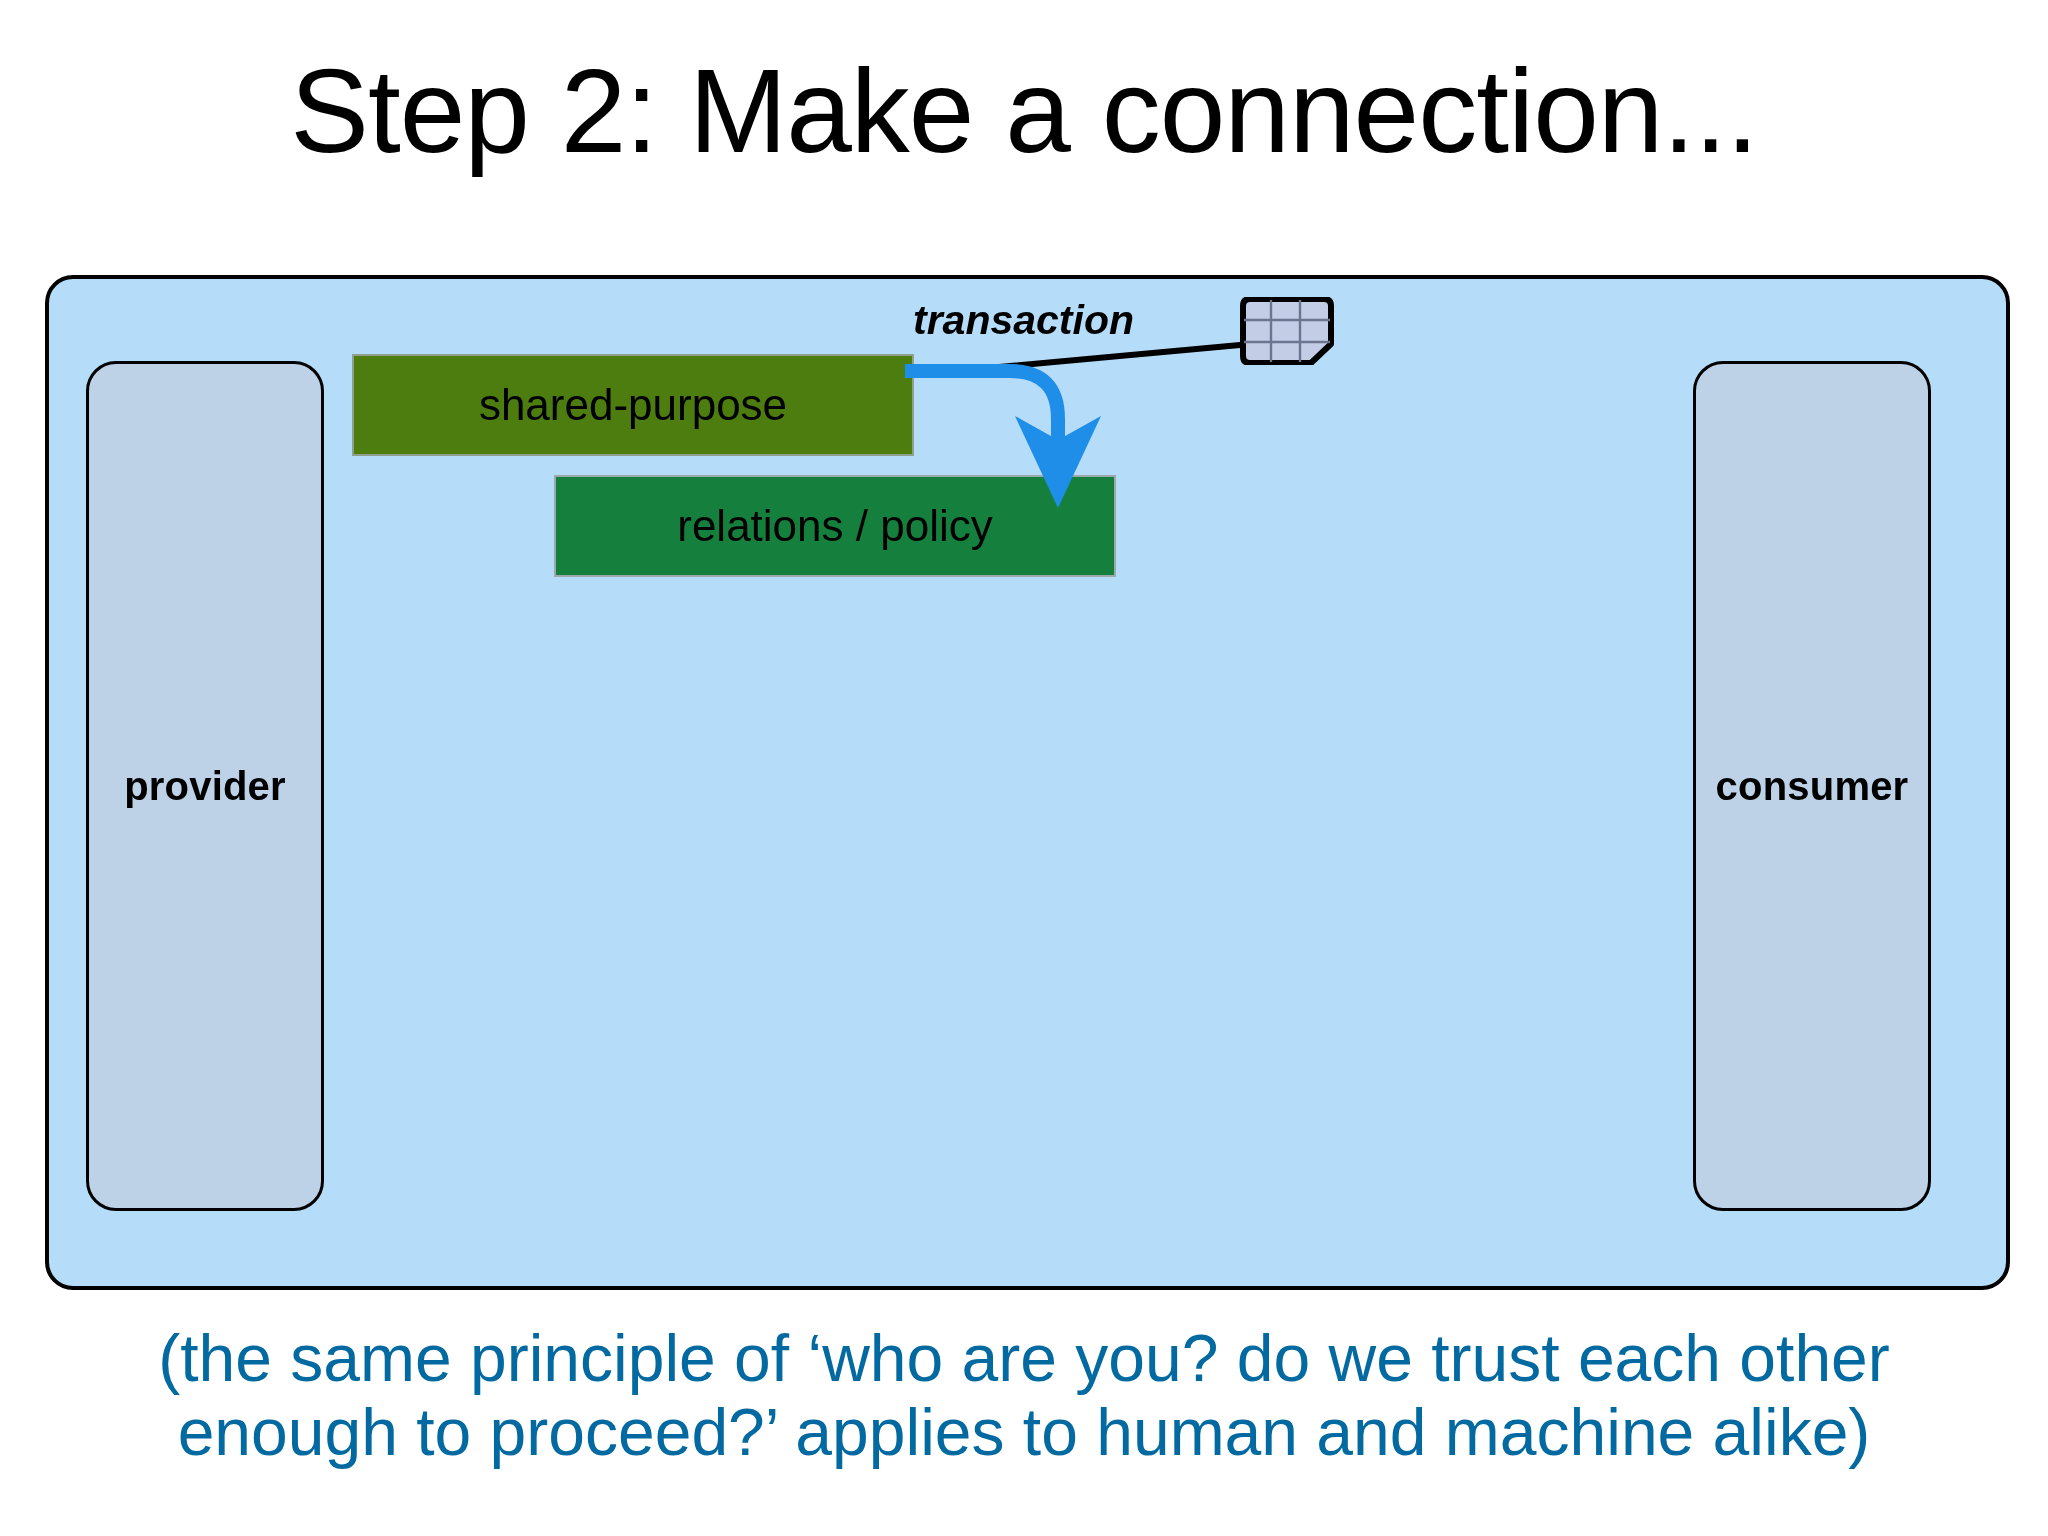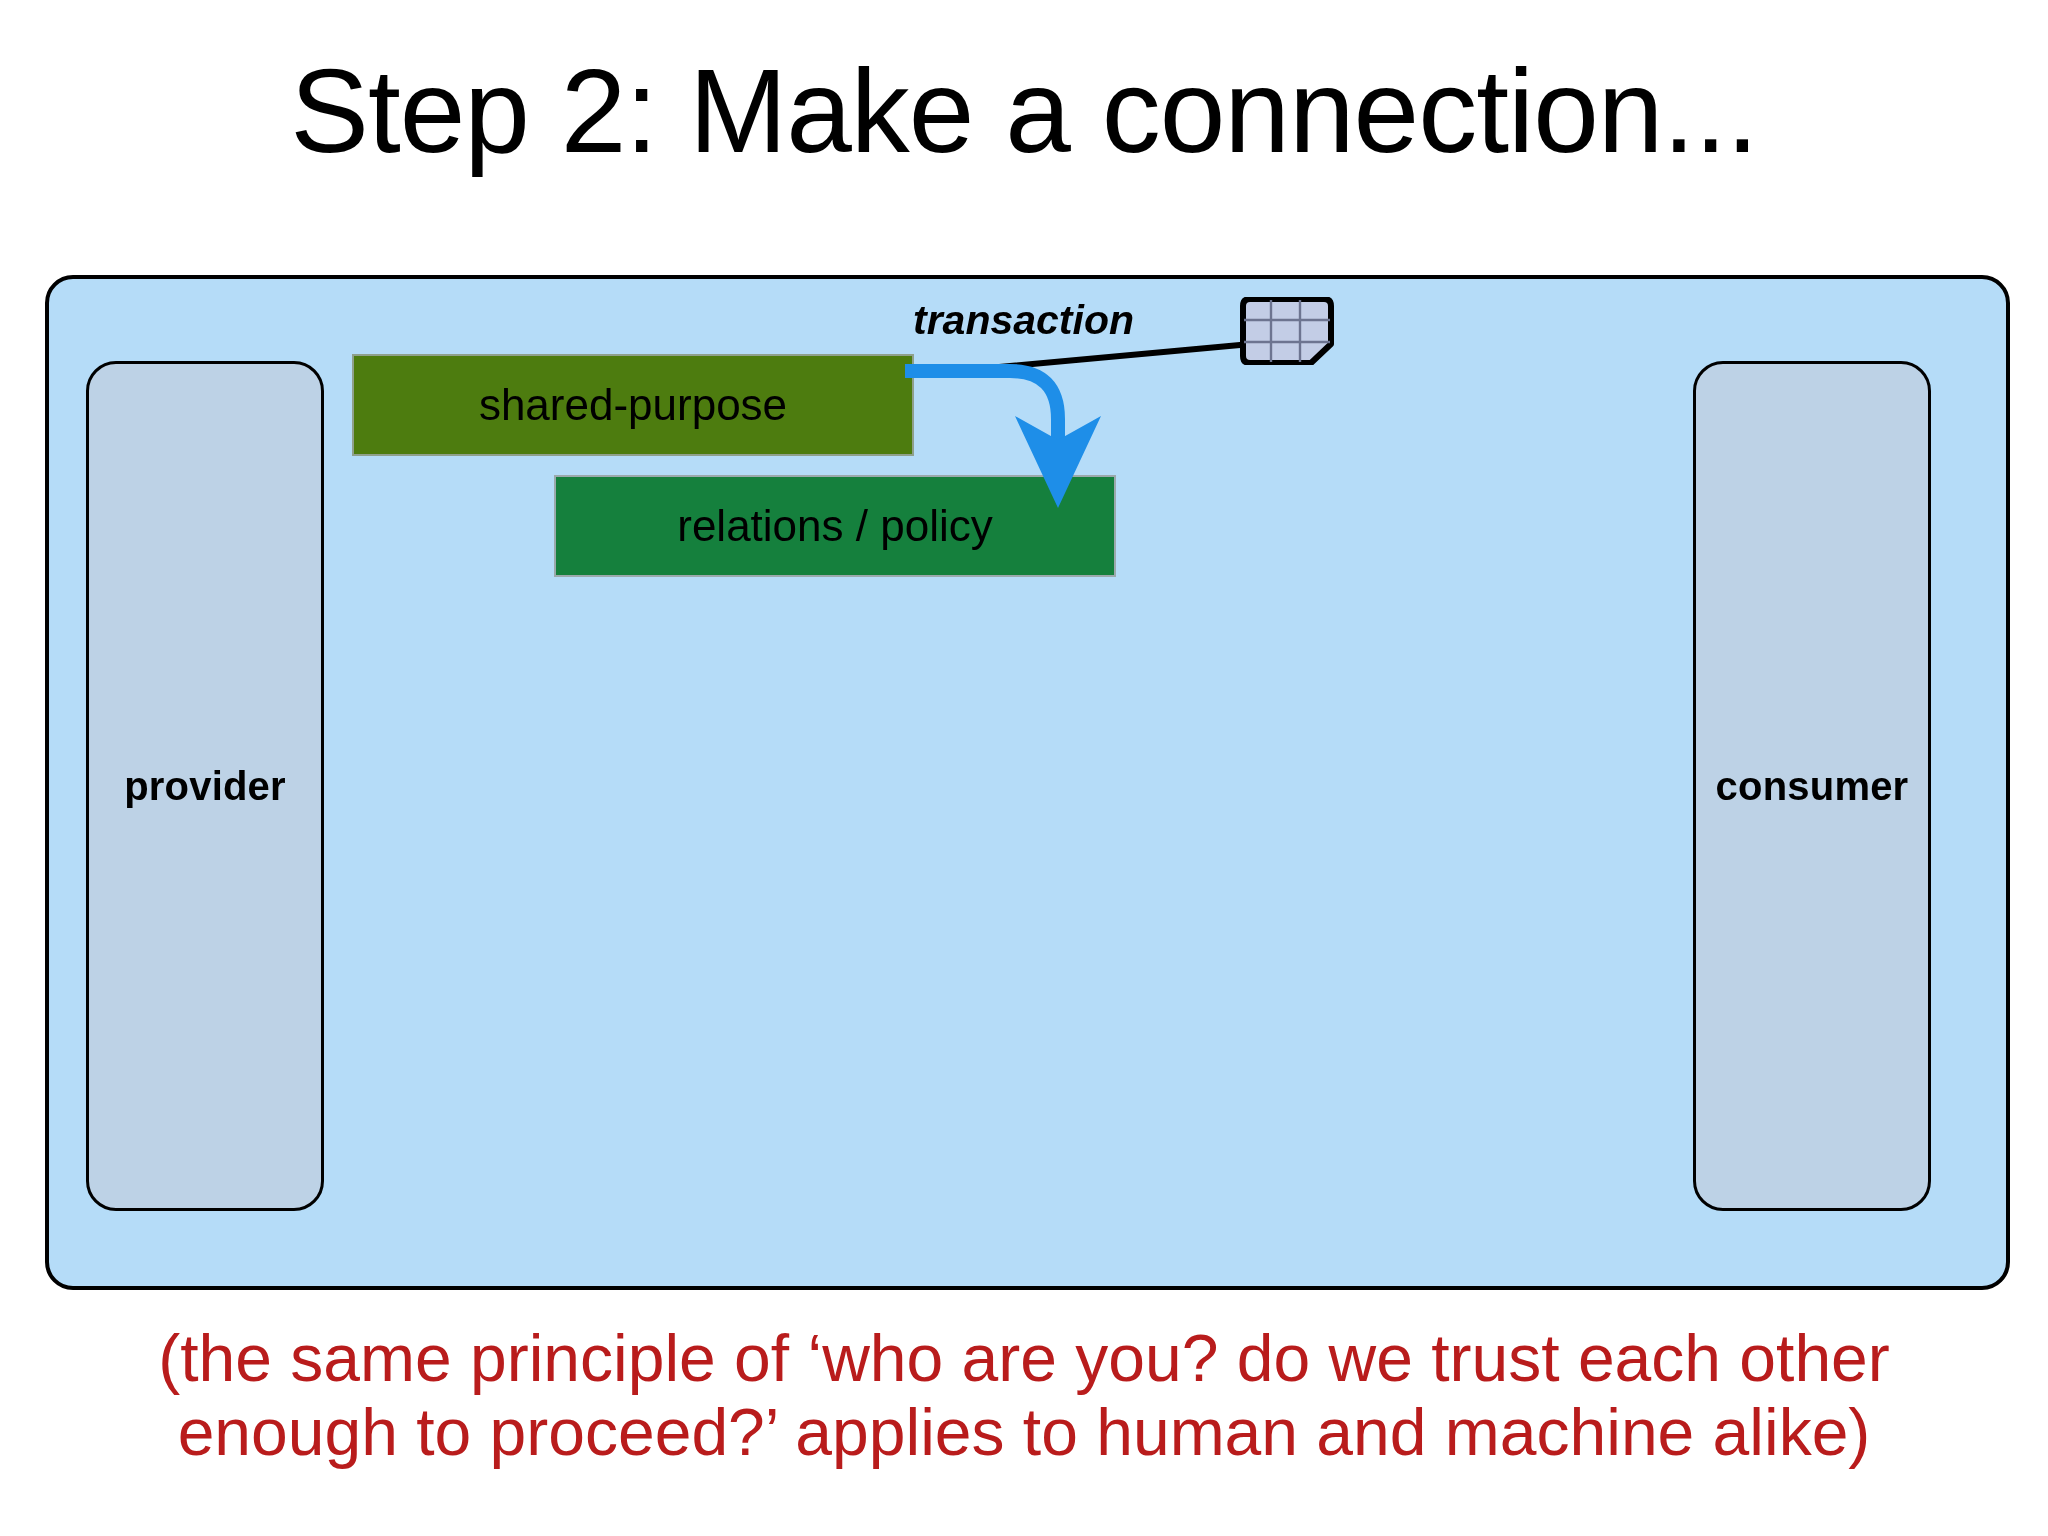--- a/index.html
+++ b/index.html
@@ -135,21 +135,21 @@
 
   
   .caption {
     position: absolute;
     left: 40px;
     top: 1322px;
     width: 1968px;
     text-align: center;
     font-size: 66px;
     line-height: 1.12;
-    color: #b91c1c;
+    color: #0369a1;
   }
 </style>
 </head>
 <body>
 
 <div class="slide-title">Step 2: Make a connection...</div>
 
 <div class="arena">
 
   <div class="actor-panel" id="provider-panel">

